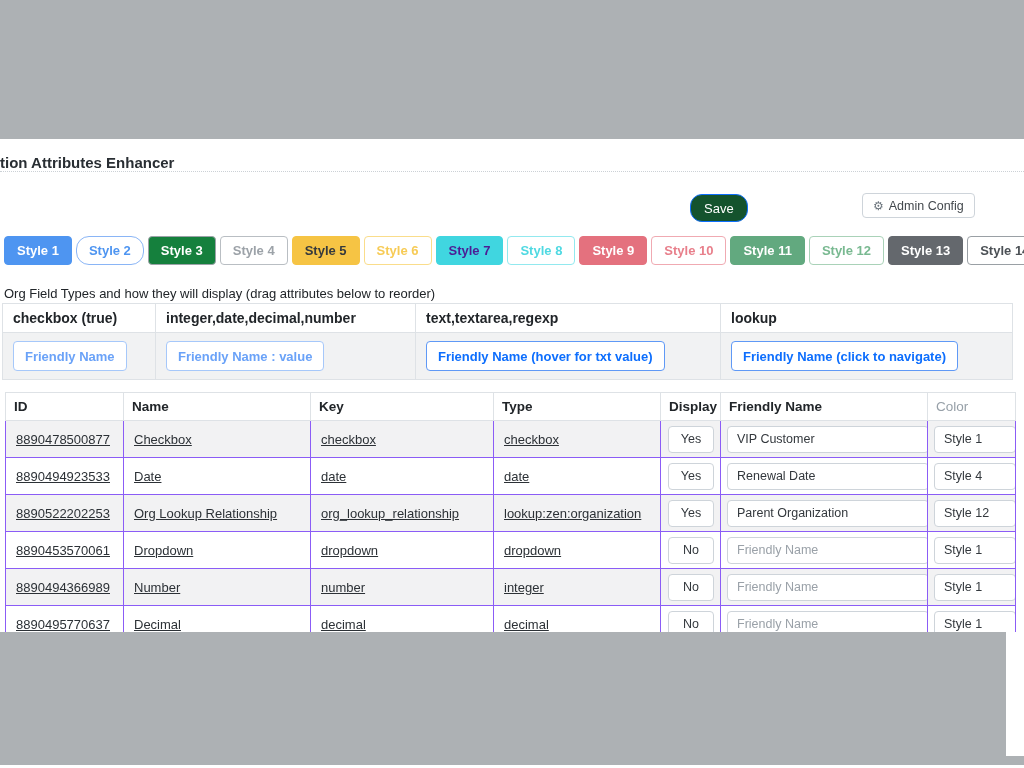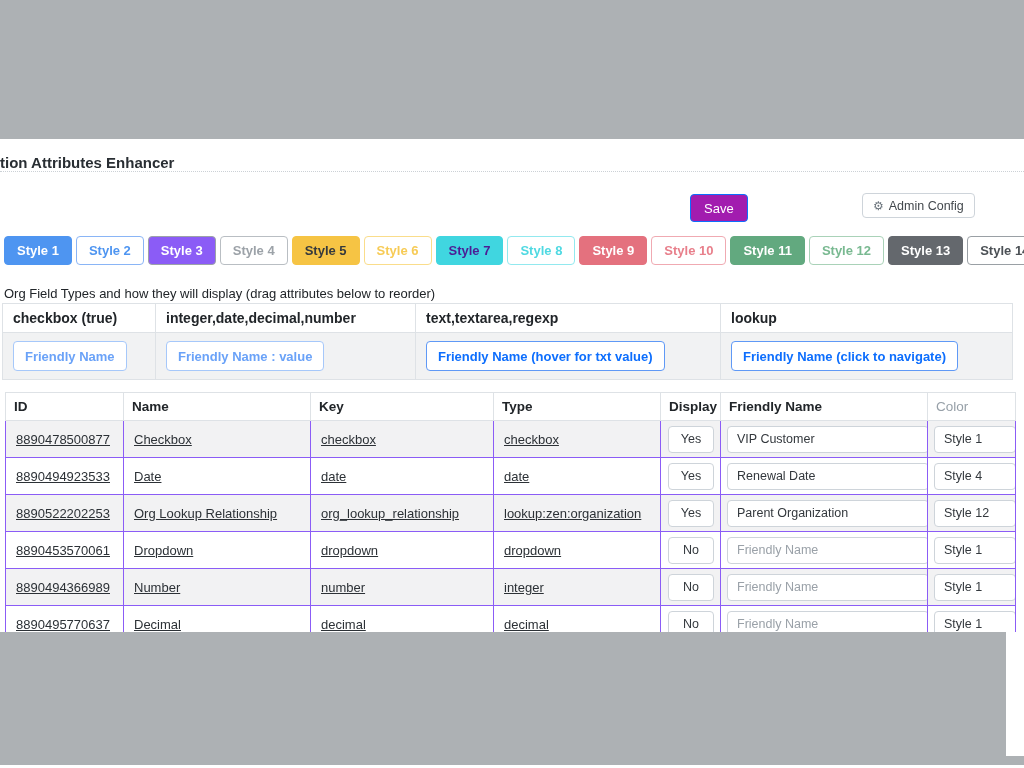--- a/index.html
+++ b/index.html
@@ -7,21 +7,21 @@
 
   .band{position:absolute;left:0;width:1024px;background:#adb1b4;}
   .band.top{top:0;height:139px;}
   .band.bottom{top:632px;height:136px;z-index:5;}
   .scroll-notch{position:absolute;left:1006px;top:632px;width:18px;height:124px;background:#ffffff;z-index:6;}
 
   .page-title{position:absolute;left:0;top:144px;font-size:15px;color:#292e33;white-space:nowrap;}
   .title-divider{position:absolute;left:0;top:171px;width:1024px;border-top:1px dotted #ccd1d6;}
 
   .btn-save{position:absolute;left:690px;top:194px;height:28px;padding:0 13px;
-    background:#a21caf;color:#fff;border:1px solid #0d6efd;border-radius:4px;font-size:13px;cursor:pointer;}
+    background:#14532d;color:#fff;border:1px solid #0d6efd;border-radius:12px;font-size:13px;cursor:pointer;}
   .btn-admin{position:absolute;left:862px;top:193px;height:25px;padding:0 10px;
     background:#fff;color:#43484d;border:1px solid #ced4da;border-radius:4px;font-size:12.5px;cursor:pointer;
     display:flex;align-items:center;gap:5px;}
   .gear{font-size:12px;color:#6c757d;line-height:1;}
 
   .styles-row{position:absolute;left:4px;top:236px;display:flex;gap:4px;}
   .style-btn{height:29px;padding:0 12px;border-radius:4px;border:1px solid transparent;
     font-family:"Liberation Sans",sans-serif;font-size:13px;font-weight:700;cursor:pointer;white-space:nowrap;}
 
   .ft-caption{position:absolute;left:4px;top:286px;font-size:13px;color:#212529;}
@@ -64,22 +64,22 @@
   <div class="title-divider"></div>
 
   <button class="btn-save">Save</button>
   <button class="btn-admin">
     <span class="gear">⚙</span>
     <span>Admin Config</span>
   </button>
 
   <div class="styles-row">
       <button class="style-btn" style="background: rgb(78, 149, 241); color: rgb(255, 255, 255); border-color: rgb(78, 149, 241);">Style 1</button>
-      <button class="style-btn" style="background: rgb(255, 255, 255); color: rgb(78, 149, 241); border-color: rgb(138, 181, 246);">Style 2</button>
-      <button class="style-btn" style="background: #8b5cf6; color: rgb(255, 255, 255); border-color: rgb(156, 162, 168);">Style 3</button>
+      <button class="style-btn" style="background: rgb(255, 255, 255); color: rgb(78, 149, 241); border-color: rgb(138, 181, 246); border-radius: 13px;">Style 2</button>
+      <button class="style-btn" style="background: #15803d; color: rgb(255, 255, 255); border-color: rgb(156, 162, 168);">Style 3</button>
       <button class="style-btn" style="background: rgb(255, 255, 255); color: rgb(156, 162, 168); border-color: rgb(185, 190, 195);">Style 4</button>
       <button class="style-btn" style="background: rgb(246, 196, 68); color: rgb(53, 57, 61); border-color: rgb(246, 196, 68);">Style 5</button>
       <button class="style-btn" style="background: rgb(255, 255, 255); color: rgb(247, 203, 85); border-color: rgb(250, 221, 139);">Style 6</button>
       <button class="style-btn" style="background: rgb(64, 214, 224); color: #4c1d95; border-color: rgb(64, 214, 224);">Style 7</button>
       <button class="style-btn" style="background: rgb(255, 255, 255); color: rgb(79, 217, 226); border-color: rgb(146, 233, 239);">Style 8</button>
       <button class="style-btn" style="background: rgb(228, 113, 126); color: rgb(255, 255, 255); border-color: rgb(228, 113, 126);">Style 9</button>
       <button class="style-btn" style="background: rgb(255, 255, 255); color: rgb(232, 127, 139); border-color: rgb(240, 170, 178);">Style 10</button>
       <button class="style-btn" style="background: rgb(98, 169, 127); color: rgb(255, 255, 255); border-color: rgb(98, 169, 127);">Style 11</button>
       <button class="style-btn" style="background: rgb(255, 255, 255); color: rgb(121, 185, 145); border-color: rgb(169, 210, 184);">Style 12</button>
       <button class="style-btn" style="background: rgb(100, 104, 109); color: rgb(255, 255, 255); border-color: rgb(100, 104, 109);">Style 13</button>

